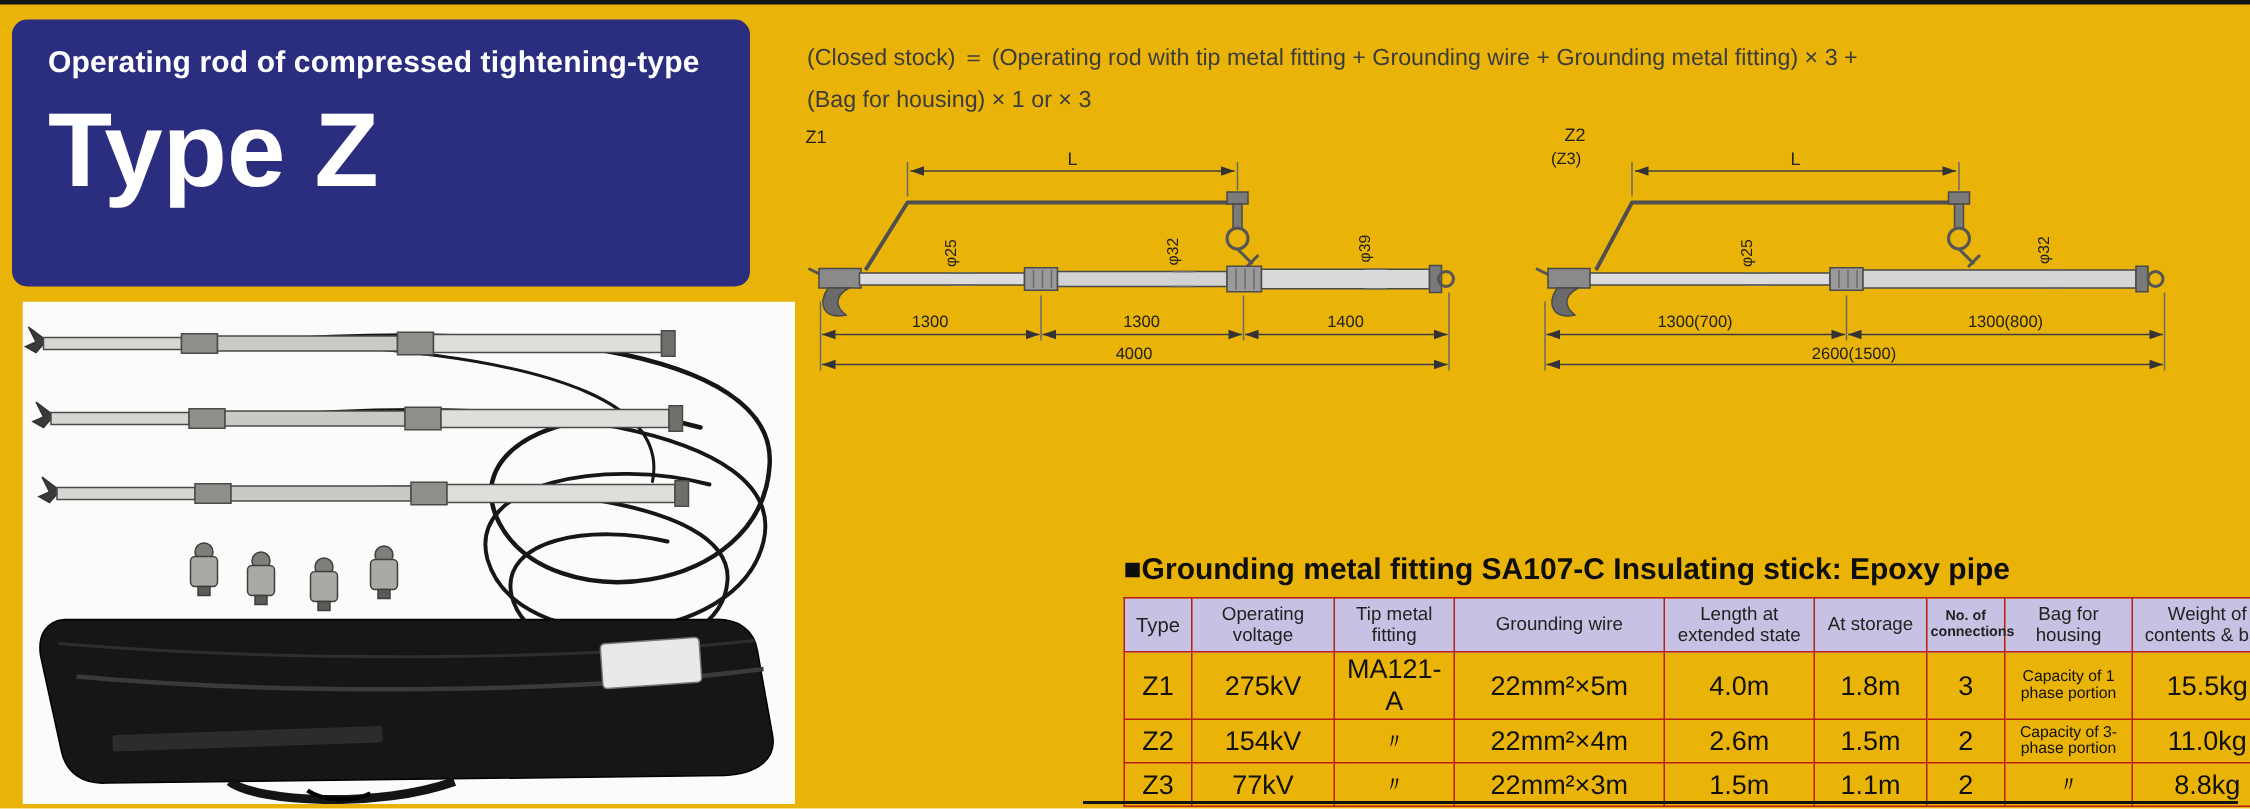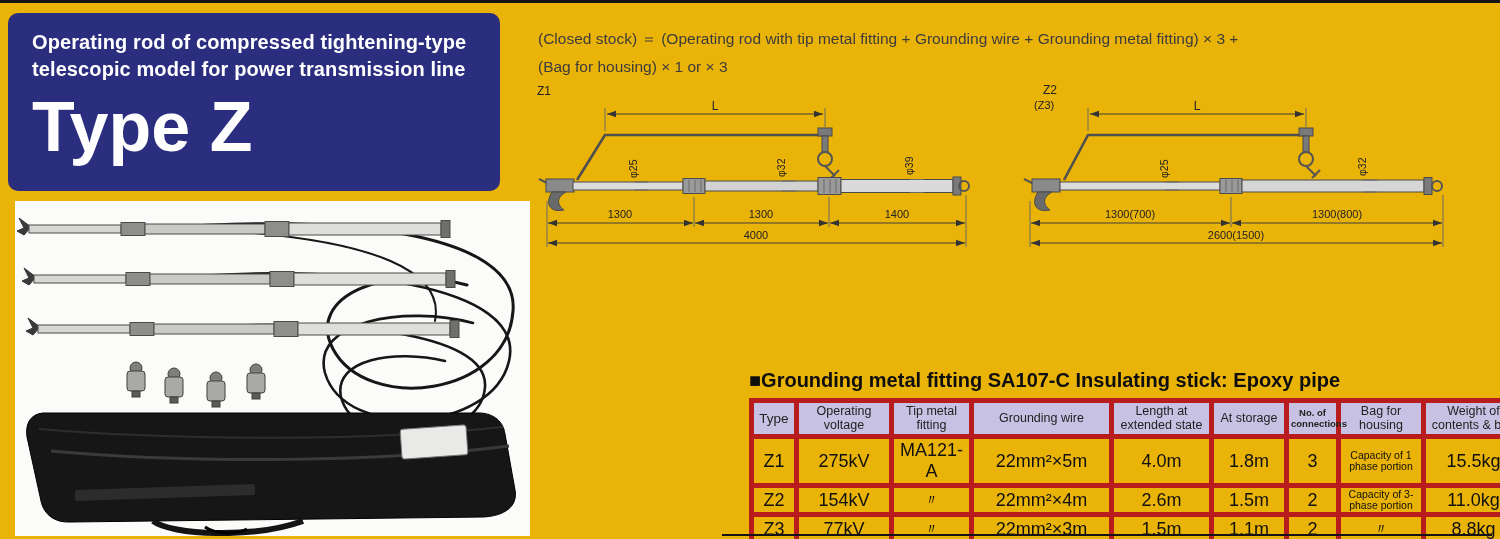--- a/index.html
+++ b/index.html
@@ -26,21 +26,21 @@
   .d-dim  { stroke:#3f3f3f; stroke-width:1; }
   .d-arm  { fill:none; stroke:#4f4f4f; stroke-width:2.6; stroke-linejoin:round; }
   .d-part { stroke:#4a4a4a; stroke-width:1; }
   .d-num  { font-size:11px; text-anchor:middle; }
   .d-lab  { font-size:12px; }
   .d-phi  { font-size:10.5px; }
 
   .table-block { position:absolute; left:749px; top:366px; width:772px; }
   .table-title { font-size:20px; font-weight:bold; color:#0e0e0e; margin-bottom:6px; white-space:nowrap; }
   table.spec { border-collapse:collapse; width:772px; table-layout:fixed; }
-  table.spec th, table.spec td { border:5px solid #b91c1c; text-align:center; vertical-align:middle; padding:1px 2px; }
+  table.spec th, table.spec td { border:1px solid #b91c1c; text-align:center; vertical-align:middle; padding:1px 2px; }
   table.spec th { background:var(--table_header_bg,#c7c1e3); font-weight:normal; font-size:12.5px; line-height:13.5px; color:#222; height:36px; }
   table.spec th.th-type { font-size:13.5px; }
   table.spec th.th-tiny { font-size:9.5px; line-height:10.5px;font-weight:bold; }
   table.spec td { font-size:18px; color:#101010; height:29px; }
   table.spec td.small-cell { font-size:10.5px; line-height:11px; }
   table.spec td.ditto { font-size:15px; }
   .bottom-rule { position:absolute; left:722px; top:531px; width:770px; height:2px; background:var(--rule,#141414); }
 </style>
 </head>
 <body>
@@ -64,21 +64,20 @@
       <rect x="0" y="0" width="18" height="20" rx="3" fill="#a9a9a6" stroke="#3f3f3f"></rect>
       <rect x="5" y="20" width="8" height="6" fill="#5b5b58" stroke="#3f3f3f"></rect>
     </g>
   </defs>
 </svg>
 
 <div class="page">
 
   <div class="banner">
     <div class="banner-sub">Operating rod of compressed tightening-type</div>
-    <div class="banner-sub">telescopic model for power transmission line</div>
     <div class="banner-title">Type Z</div>
   </div>
 
   <div class="formula">
     <div>(Closed stock) ＝ (Operating rod with tip metal fitting + Grounding wire + Grounding metal fitting) × 3 +</div>
     <div>(Bag for housing) × 1 or × 3</div>
   </div>
 
   <svg class="photo" viewBox="0 0 515 335">
     <rect x="0" y="0" width="515" height="335" fill="#fbfbfa"></rect>

